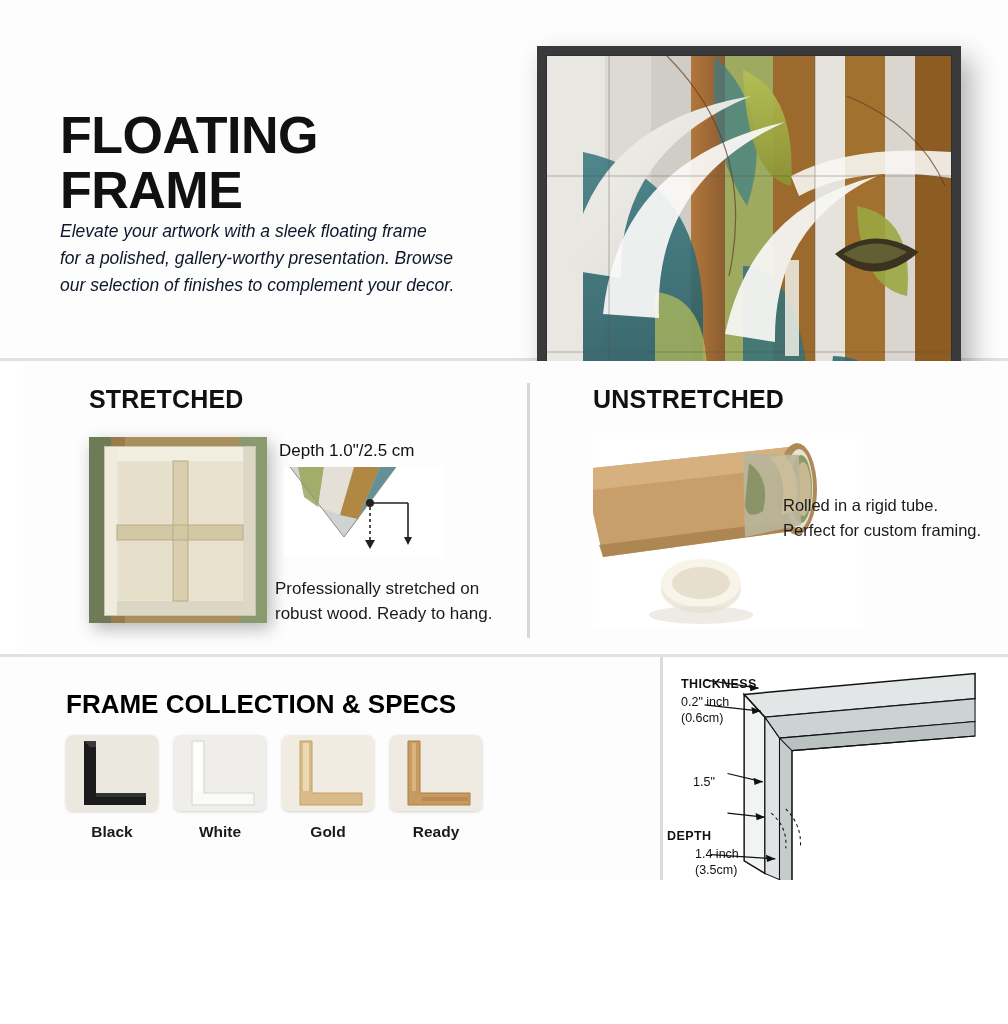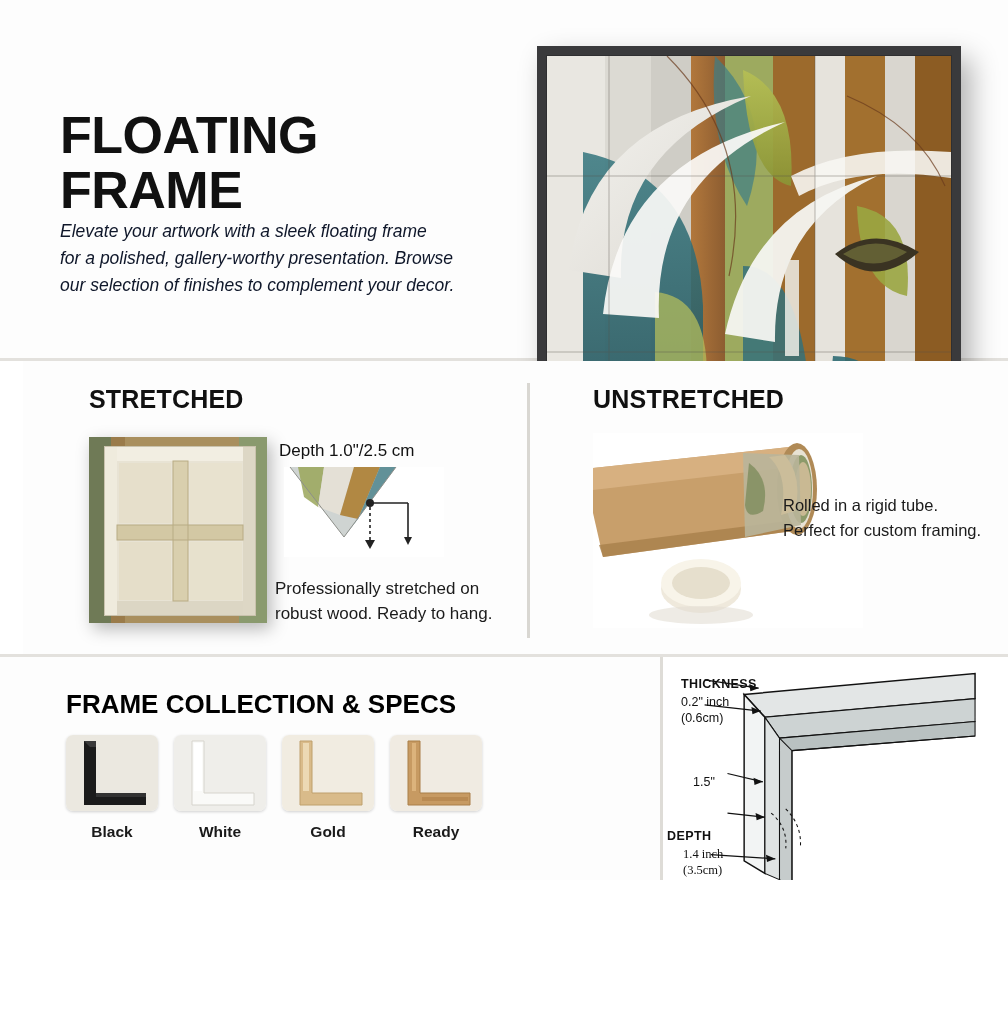--- a/index.html
+++ b/index.html
@@ -413,16 +413,16 @@
 
       <path d="M104 150 q16 14 14 34" fill="none" stroke="#111" stroke-width="1" stroke-dasharray="3 3"></path>
       <path d="M118 146 q16 16 14 38" fill="none" stroke="#111" stroke-width="1" stroke-dasharray="3 3"></path>
     </svg>
 
     <div class="spec-txt spec-cap" style="left:18px; top:20px;">THICKNESS</div>
     <div class="spec-txt spec-val" style="left:18px; top:38px; white-space:pre-line; line-height:1.25;">0.2" inch
 (0.6cm)</div>
     <div class="spec-txt spec-val" style="left:30px; top:118px;">1.5"</div>
     <div class="spec-txt spec-cap" style="left:4px; top:172px;">DEPTH</div>
-    <div class="spec-txt spec-val" style="left:20px; top:190px; white-space:pre-line; line-height:1.25;font-family:Liberation Serif, serif;">1.4 inch
+    <div class="spec-txt spec-val" style="left:32px; top:190px; white-space:pre-line; line-height:1.25;">1.4 inch
 (3.5cm)</div>
   </div>
 </div>
 
 </body></html>

